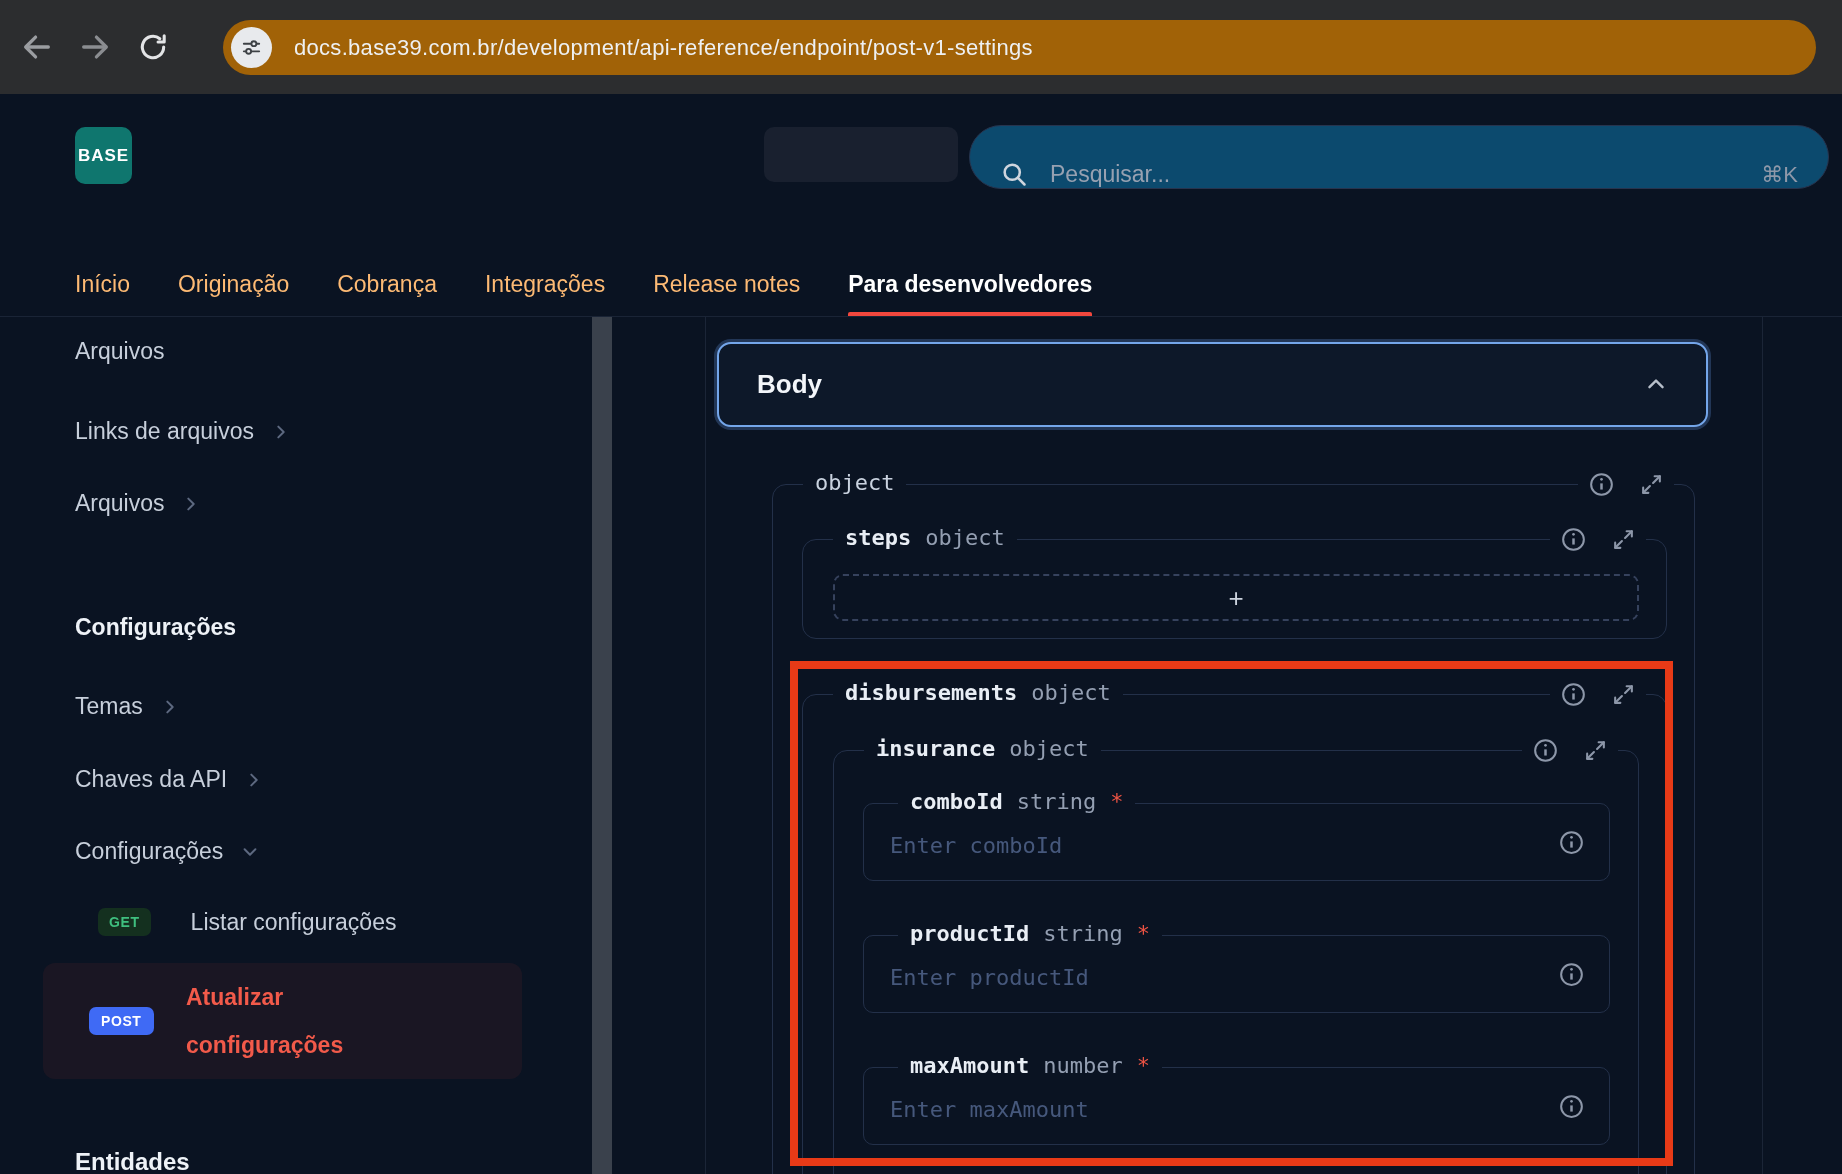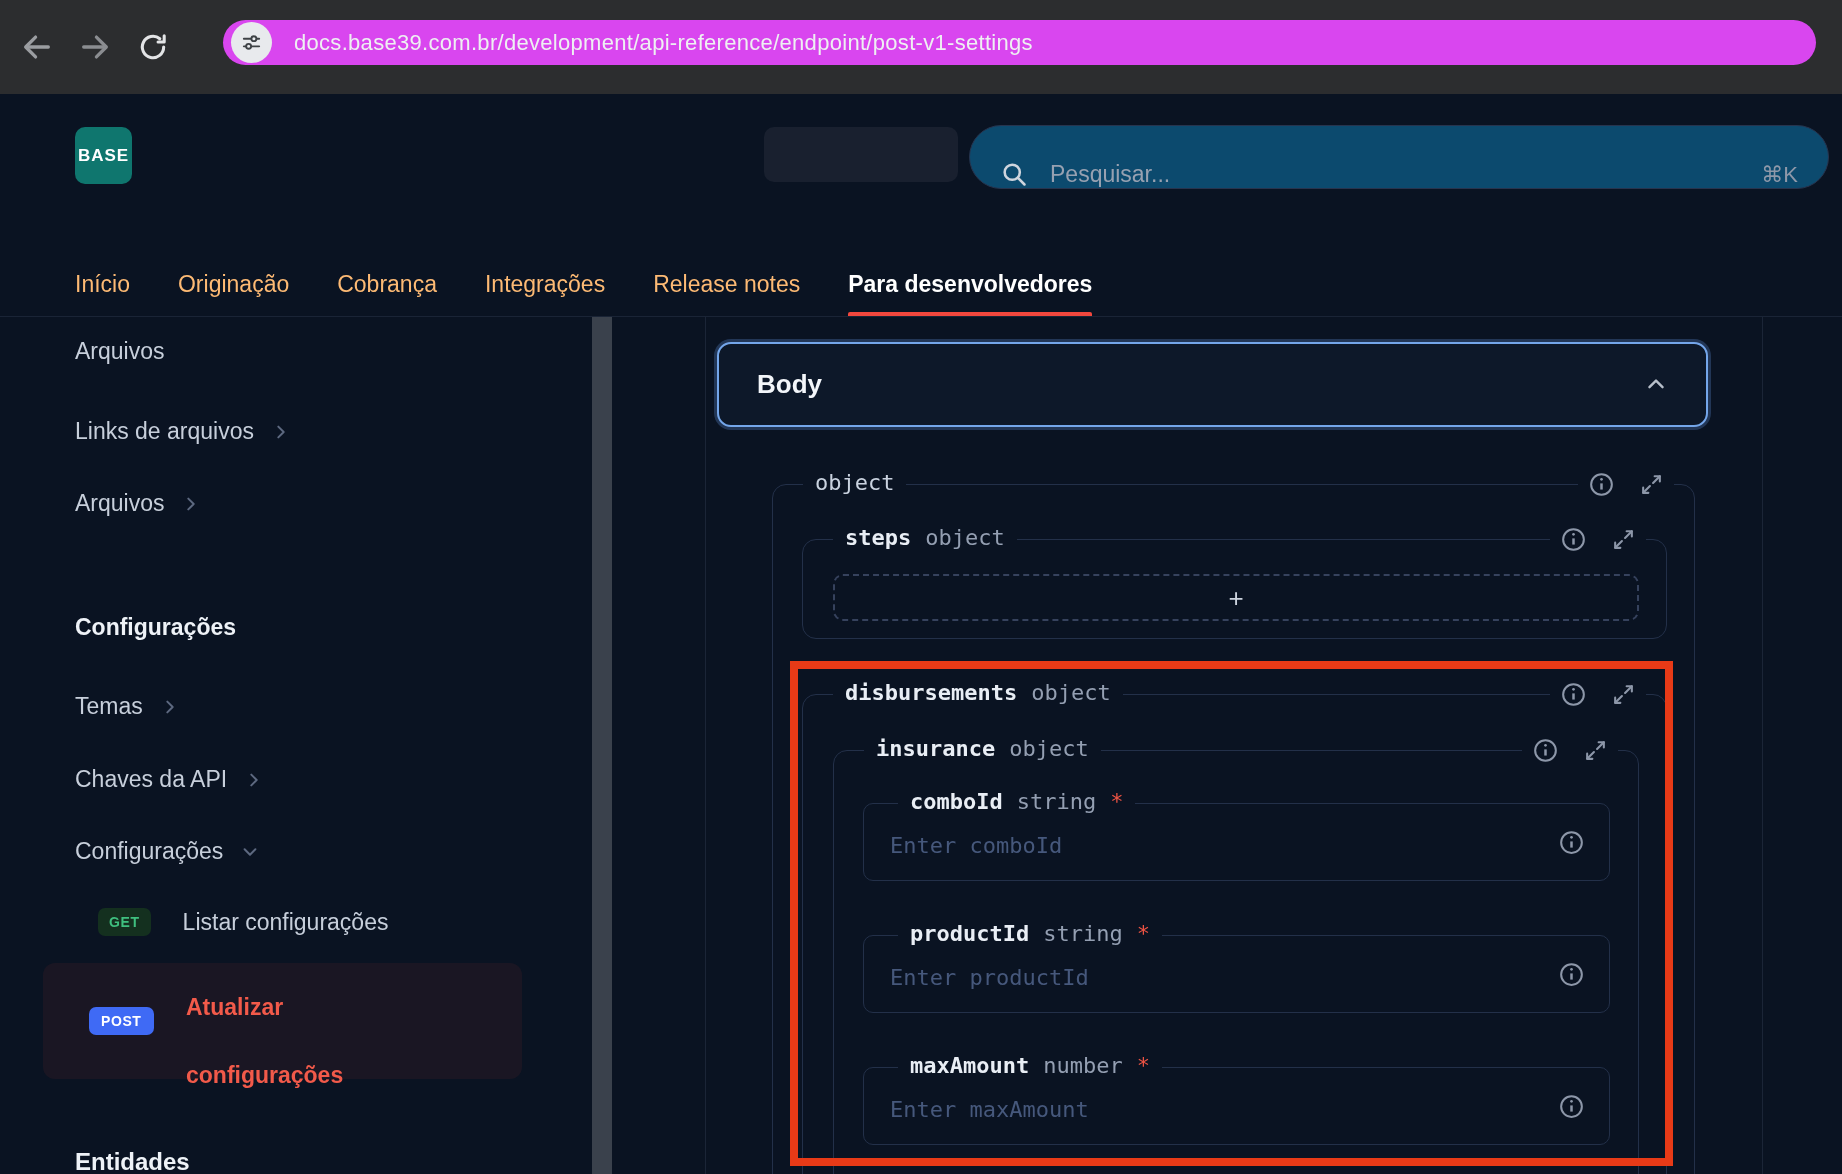--- a/index.html
+++ b/index.html
@@ -11,22 +11,22 @@
     font-family: "Liberation Sans", "DejaVu Sans", sans-serif;
   }
 
   
   .browser-bar {
     position: absolute; top: 0; left: 0; width: 1842px; height: 94px;
     background: #2c2d2f; display: flex; align-items: center; padding-left: 8px;
   }
   .nav-btn { width: 58px; height: 58px; display: flex; align-items: center; justify-content: center; border-radius: 50%; cursor: pointer; }
   .url-bar {
-    position: absolute; left: 223px; top: 20px; width: 1593px; height: 45px;
-    background: #d946ef; border-radius: 28px;
+    position: absolute; left: 223px; top: 20px; width: 1593px; height: 55px;
+    background: #a16207; border-radius: 28px;
     display: flex; align-items: center; padding: 0 24px 0 8px;
   }
   .site-chip {
     width: 41px; height: 41px; border-radius: 50%; background: #e8eaed;
     display: flex; align-items: center; justify-content: center; margin-right: 22px; flex: none;
   }
   .url-text { font-size: 22px; color: #eef0f2; letter-spacing: 0.3px; white-space: nowrap; }
 
   
   .logo {
@@ -72,21 +72,21 @@
     position: absolute; left: 43px; top: 963px; width: 479px; height: 116px;
     background: rgba(242, 71, 61, 0.07); border-radius: 12px; cursor: pointer;
   }
   .badge-post {
     position: absolute; left: 46px; top: 50%; transform: translateY(-50%);
     background: #3f6af5; color: #fff; font-size: 14px; font-weight: 700;
     padding: 6px 12px; border-radius: 7px; letter-spacing: 0.6px;
   }
   .active-label {
     position: absolute; left: 143px; top: 10px; width: 200px;
-    font-size: 23px; font-weight: 600; color: #f25a4a; line-height: 68px;
+    font-size: 23px; font-weight: 600; color: #f25a4a; line-height: 48px;
   }
   .scrollbar { position: absolute; left: 592px; top: 317px; width: 20px; height: 857px; background: #3a414c; cursor: pointer; }
   .divider-left  { position: absolute; left: 705px;  top: 317px; width: 1px; height: 857px; background: #1b2537; }
   .divider-right { position: absolute; left: 1762px; top: 317px; width: 1px; height: 857px; background: #1b2537; }
 
   
   .body-box {
     position: absolute; left: 717px; top: 342px; width: 991px; height: 85px;
     background: #0d1829; border: 2px solid #74a6ea; border-radius: 14px;
     box-shadow: 0 0 0 3px rgba(96, 146, 222, 0.28);
@@ -241,21 +241,21 @@
   </span>
 </div>
 <div class="sb" style="top:838px;">
   <span>Configurações</span>
   <span class="chev">
     <svg width="18" height="18" viewBox="0 0 20 20" fill="none" stroke="#5d6980" stroke-width="2.2" stroke-linecap="round" stroke-linejoin="round">
         <polyline points="4 7 10 13 16 7"></polyline>
       </svg>
   </span>
 </div>
-<div class="sb" style="left:98px; top:908px; gap:32px;text-align:right;">
+<div class="sb" style="left:98px; top:908px; gap:40px;text-align:right;">
   <span class="badge-get">GET</span>
   <span>Listar configurações</span>
 </div>
 <div class="active-item">
   <span class="badge-post">POST</span>
   <span class="active-label">Atualizar configurações</span>
 </div>
 <div class="sb sb-heading" style="top:1148px; font-size:24px;">
   <span>Entidades</span>
 </div>

